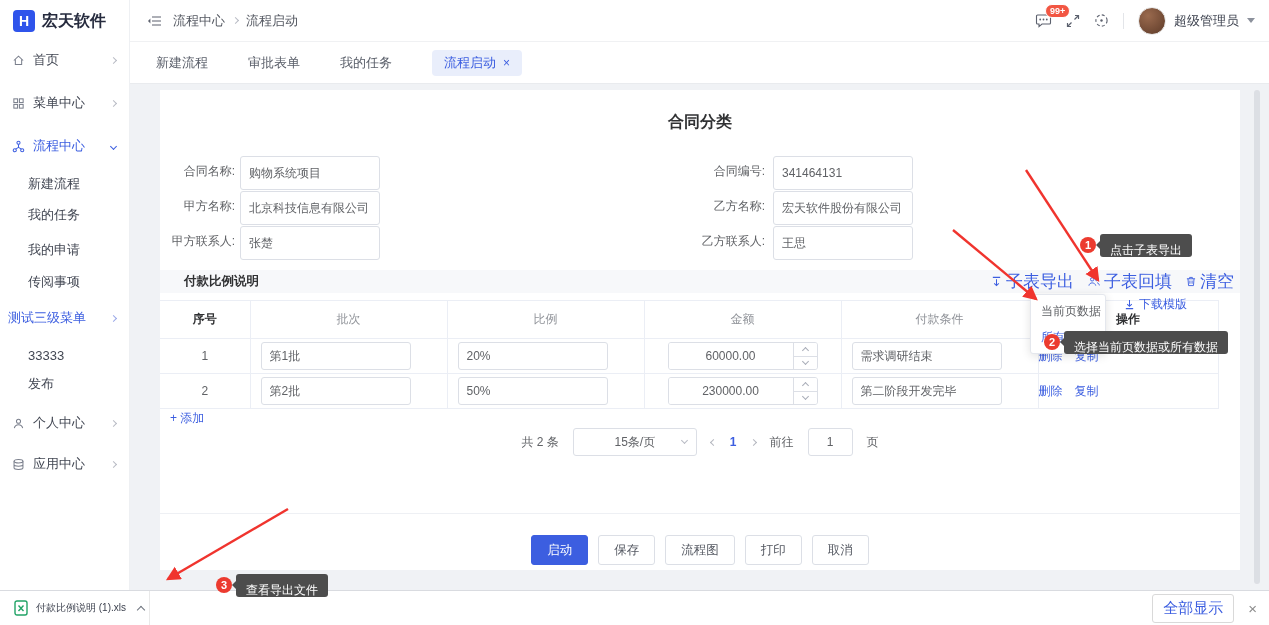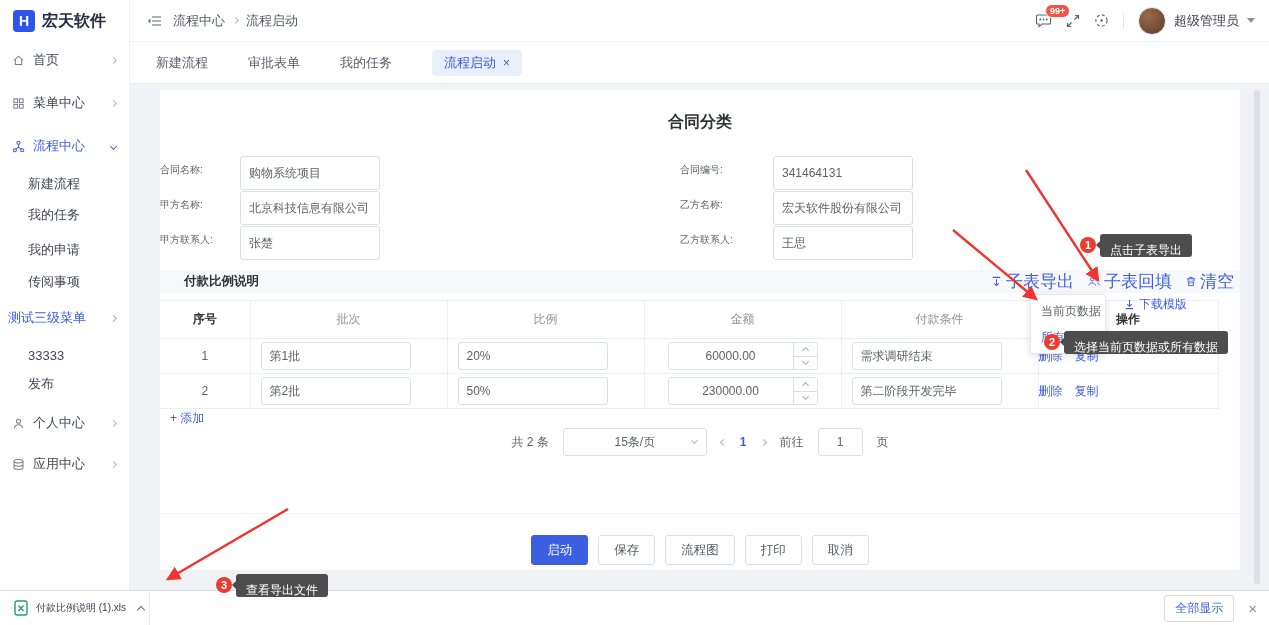--- a/index.html
+++ b/index.html
@@ -45,21 +45,21 @@
   .tab{margin-left:40px;font-size:13px;color:#595e69;cursor:pointer;white-space:nowrap}
   .tab:first-child{margin-left:26px}
   .tab.active{background:#e9eefb;color:var(--accent);padding:4px 12px;border-radius:4px;display:flex;align-items:center;gap:7px}
   .tab .x{font-size:12px;color:var(--accent)}
 
   
   .content{position:absolute;left:130px;top:84px;width:1139px;height:506px;background:#f0f2f5}
   .scrollbar{position:absolute;left:1254px;top:90px;width:6px;height:494px;border-radius:3px;background:#dcdfe4;z-index:6}
   .card{position:absolute;left:160px;top:90px;width:1080px;height:480px;background:#fff}
   .form-title{position:absolute;top:22px;left:0;width:100%;text-align:center;font-size:16px;font-weight:700;color:var(--t1)}
-  .f-label{position:absolute;font-size:10px;color:var(--t2);text-align:left}
+  .f-label{position:absolute;font-size:12px;color:var(--t2);text-align:right}
   .f-input{position:absolute;height:28px;width:140px;border:1px solid var(--inb);border-radius:3px;font-size:12px;color:var(--t2);padding:16px 8px;font-family:inherit;background:#fff}
 
   
   .secbar{position:absolute;left:0;top:180px;width:1080px;height:23px;background:#f7f8fa;display:flex;align-items:center}
   .sec-title{margin-left:24px;font-size:12.5px;font-weight:700;color:var(--t1)}
   .sec-actions{position:absolute;right:6px;display:flex;align-items:center;gap:14px}
   .alink{display:flex;align-items:center;gap:4px;color:var(--accent);font-size:17px;cursor:pointer;white-space:nowrap}
 
   
   .subtable{position:absolute;left:0;top:210px;width:1058px;border-collapse:collapse;table-layout:fixed;font-size:12px}
@@ -76,21 +76,21 @@
   .sbtn.up{border-bottom:1px solid var(--inb)}
   .schv{width:5px;height:5px;border-right:1px solid #a9adb8;border-bottom:1px solid #a9adb8}
   .schv.u{transform:rotate(-135deg);margin-top:3px}
   .schv.dn{transform:rotate(45deg);margin-bottom:3px}
   .oplinks{display:flex;gap:12px}
   .oplinks span{color:var(--accent);cursor:pointer}
   .add-link{position:absolute;left:10px;top:320px;color:var(--accent);font-size:12px;cursor:pointer}
 
   
   .pager{position:absolute;left:0;top:338px;width:1080px;height:28px;display:flex;align-items:center;justify-content:center;gap:14px;font-size:12px;color:var(--t2)}
-  .psel{width:144px;height:28px;border:1px solid var(--inb);border-radius:3px;display:flex;align-items:center;justify-content:center;position:relative;cursor:pointer}
+  .psel{width:124px;height:28px;border:1px solid var(--inb);border-radius:3px;display:flex;align-items:center;justify-content:center;position:relative;cursor:pointer}
   .psel .chvd{position:absolute;right:9px;width:5px;height:5px;border-right:1px solid #b8bbc4;border-bottom:1px solid #b8bbc4;transform:rotate(45deg);top:9px}
   .parrow{width:5px;height:5px;border-right:1px solid #b4b7bf;border-bottom:1px solid #b4b7bf;cursor:pointer}
   .parrow.l{transform:rotate(135deg)}
   .parrow.r{transform:rotate(-45deg)}
   .pcur{color:var(--accent);font-weight:700;cursor:pointer}
   .pgoto{width:45px;height:28px;border:1px solid var(--inb);border-radius:3px;text-align:center;font-size:12px;color:var(--t2);font-family:inherit}
 
   
   .card-divider{position:absolute;left:0;top:423px;width:1080px;height:0;border-top:1px solid #eef0f4}
   .btnrow{position:absolute;left:0;top:445px;width:1080px;display:flex;justify-content:center;gap:10px}
@@ -108,21 +108,21 @@
   .tip{position:absolute;height:23px;line-height:23px;padding:5px 10px;background:#4d4d4d;color:#fff;font-size:12px;border-radius:3px;white-space:nowrap;z-index:35}
   .tip::before{content:"";position:absolute;left:-8px;top:7px;border:4px solid transparent;border-right-color:#4d4d4d}
   .arrows{position:absolute;left:0;top:0;width:1269px;height:625px;z-index:40;pointer-events:none}
 
   
   .dlbar{position:absolute;left:0;top:590px;width:1269px;height:35px;background:#fff;border-top:1px solid #d9dbe0;z-index:30}
   .dlchip{position:absolute;left:0;top:0;height:100%;width:150px;display:flex;align-items:center;padding-left:14px;gap:8px;cursor:pointer;border-right:1px solid #e9e9e9}
   .dlname{font-size:10px;color:#3a3f4c;white-space:nowrap}
   .chvu{width:6px;height:6px;border-right:1.5px solid #6e737e;border-bottom:1.5px solid #6e737e;transform:rotate(-135deg);margin-left:4px;margin-top:3px}
   .dlright{position:absolute;right:12px;top:0;height:100%;display:flex;align-items:center;gap:14px}
-  .showall{border:1px solid #d9d9d9;border-radius:3px;background:#fff;color:var(--accent);font-size:12px;padding:4px 10px;cursor:pointer;font-family:inherit}
+  .showall{border:1px solid #d9d9d9;border-radius:3px;background:#fff;color:var(--accent);font-size:15px;padding:4px 10px;cursor:pointer;font-family:inherit}
   .dlclose{font-size:15px;color:#8c8c8c;cursor:pointer;line-height:1}
 </style>
 </head>
 <body>
 
 <div class="app">
 
   <div class="sidebar">
     <div class="logo-row">
       <span class="logo-mark">H</span>

